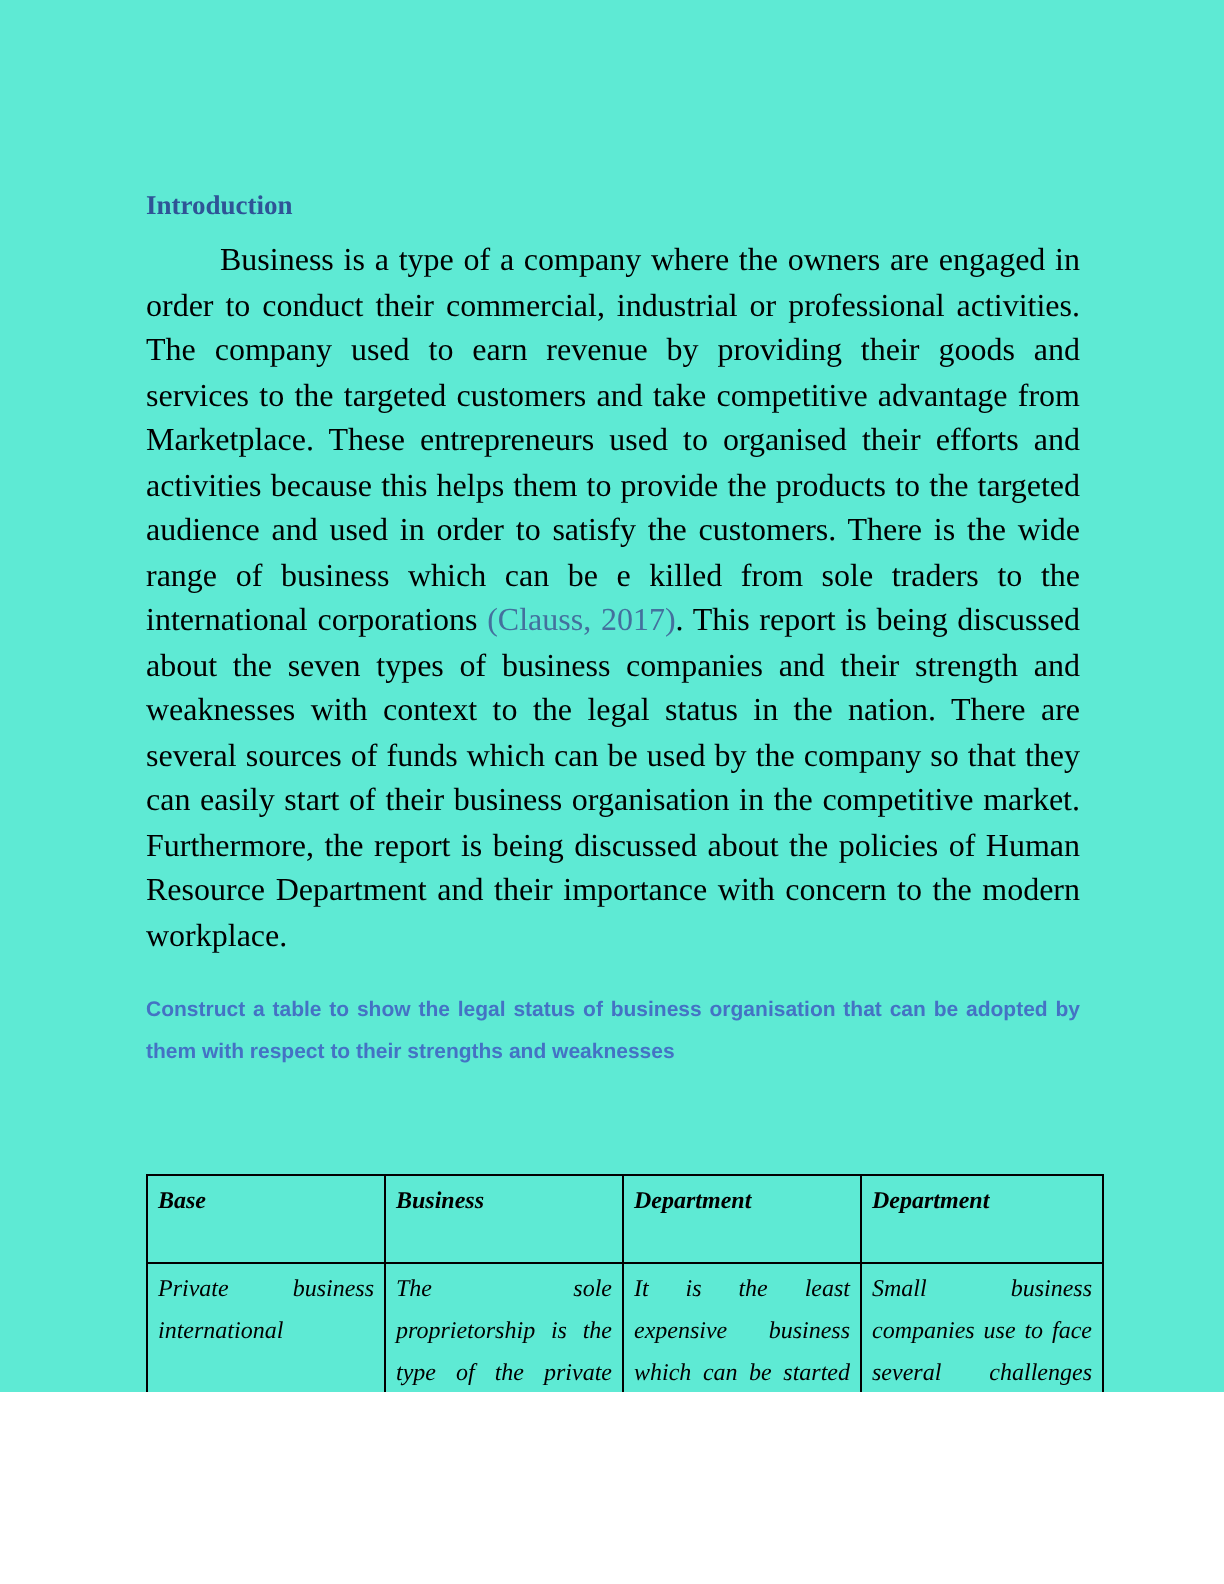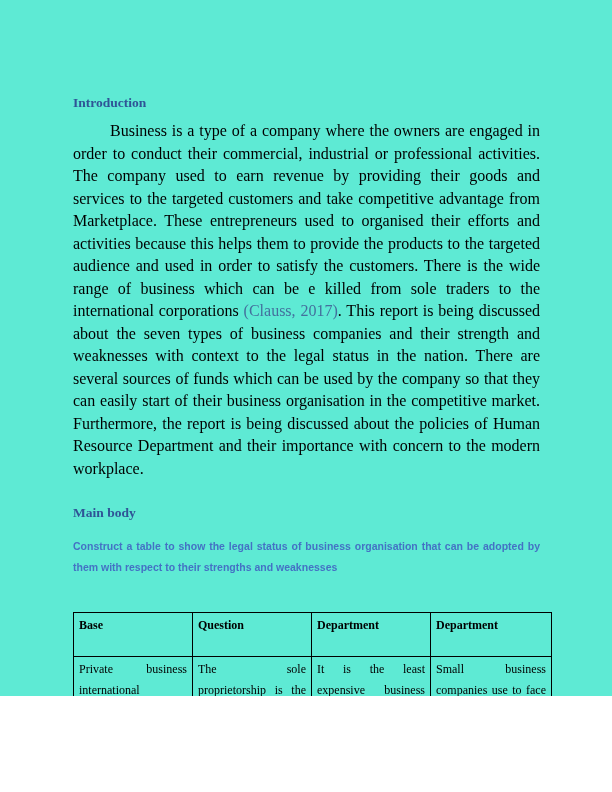--- a/index.html
+++ b/index.html
@@ -52,24 +52,25 @@
     width: 467px;
     margin-top: 15px;
     font-family: "Liberation Sans", sans-serif;
     font-size: 10.5px;
     font-weight: bold;
     color: var(--prompt-blue, #4472C4);
     line-height: 21px;
     text-align: justify;
   }
   table.legal-table {
-    margin-top: 34px;
+    margin-top: 50px;
     width: 478px;
     border-collapse: collapse;
     table-layout: fixed;
+    font-style: italic;
   }
   table.legal-table th,
   table.legal-table td {
     border: 1px solid #000000;
     vertical-align: top;
     padding: 2px 5px 3px 5px;
     font-size: 12px;
   }
   table.legal-table th {
     font-weight: bold;
@@ -93,36 +94,35 @@
 </head>
 <body>
 
 <div class="page">
   <div class="content">
 
     <h1 class="heading">Introduction</h1>
 
     <p class="body-text indent"><span>Business is a type of a company where the owners are engaged in order to conduct their commercial, industrial or professional activities. The company used to earn revenue by providing their goods and services to the targeted customers and take competitive advantage from Marketplace. These entrepreneurs used to organised their efforts and activities because this helps them to provide the products to the targeted audience and used in order to satisfy the customers. There is the wide range of business which can be e killed from sole traders to the international corporations </span><span class="citation">(Clauss, 2017)</span><span>. This report is being discussed about the seven types of business companies and their strength and weaknesses with context to the legal status in the nation. There are several sources of funds which can be used by the company so that they can easily start of their business organisation in the competitive market. Furthermore, the report is being discussed about the policies of Human Resource Department and their importance with concern to the modern workplace.</span></p>
 
-    <h1 class="heading main-body">Main body</h1>
 
 
     <p class="task-prompt">Construct a table to show the legal status of business organisation that can be adopted by them with respect to their strengths and weaknesses</p>
 
     <table class="legal-table">
       <colgroup>
         <col class="c1">
           <col class="c2">
           <col class="c3">
           <col class="c4">
       </colgroup>
       <thead>
         <tr>
           <th>Base</th>
-          <th>Question</th>
+          <th>Business</th>
           <th>Department</th>
           <th>Department</th>
         </tr>
       </thead>
       <tbody>
         <tr>
           <td>
             <p class="cell-text base-cell">Private business international</p>
           </td>
           <td>

